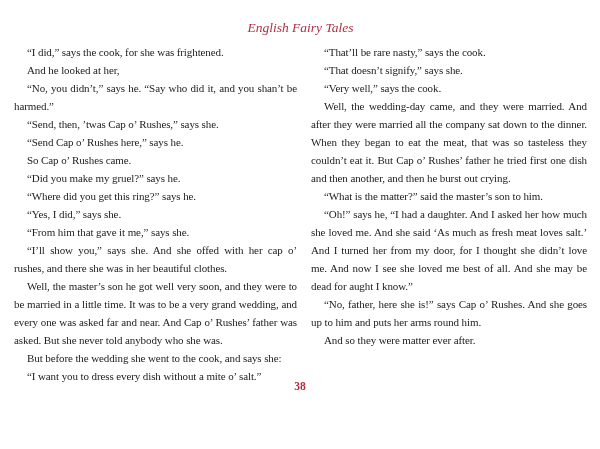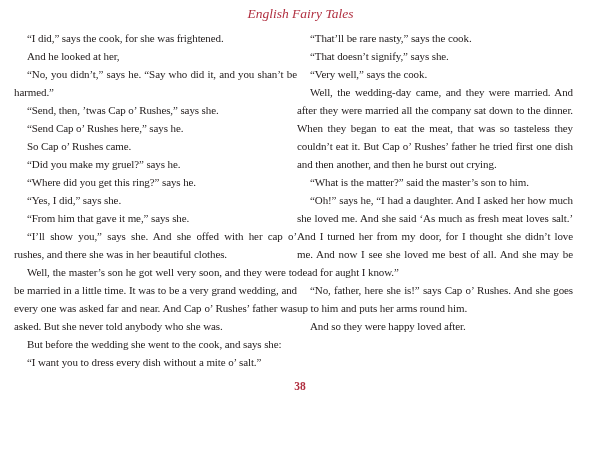--- a/index.html
+++ b/index.html
@@ -12,33 +12,34 @@
     width:600px;height:449px;
     background:var(--paper);
     font-family:"Liberation Serif","DejaVu Serif",serif;
     color:var(--ink);
     overflow:hidden;
   }
   .page{
     position:relative;
     box-sizing:border-box;
     width:600px;height:403px;
-    padding:6px 13px 0 14px;
+    padding:20px 13px 0 14px;
   }
   .running-head{
     text-align:center;
     font-style:italic;
     color:var(--accent);
     font-size:13.5px;
     line-height:16px;
     height:20px;
   }
   .columns{
     display:grid;
     grid-template-columns:283px 276px;
+    column-gap:14px;
     margin-top:3px;
   }
   .col{
     text-align:justify;
     font-size:11px;
     line-height:18px;
     letter-spacing:-0.1px;
   }
   .col p{
     margin:0;
@@ -78,18 +79,18 @@
         <p>“I want you to dress every dish without a mite o’ salt.”</p>
       </div>
     <div class="col">
         <p>“That’ll be rare nasty,” says the cook.</p>
         <p>“That doesn’t signify,” says she.</p>
         <p>“Very well,” says the cook.</p>
         <p>Well, the wedding-day came, and they were married. And after they were married all the company sat down to the dinner. When they began to eat the meat, that was so tasteless they couldn’t eat it. But Cap o’ Rushes’ father he tried first one dish and then another, and then he burst out crying.</p>
         <p>“What is the matter?” said the master’s son to him.</p>
         <p>“Oh!” says he, “I had a daughter. And I asked her how much she loved me. And she said ‘As much as fresh meat loves salt.’ And I turned her from my door, for I thought she didn’t love me. And now I see she loved me best of all. And she may be dead for aught I know.”</p>
         <p>“No, father, here she is!” says Cap o’ Rushes. And she goes up to him and puts her arms round him.</p>
-        <p>And so they were happy loved after.</p>
+        <p>And so they were matter ever after.</p>
       </div>
   </div>
 
   <div class="folio">38</div>
 </div>
 
 </body></html>

